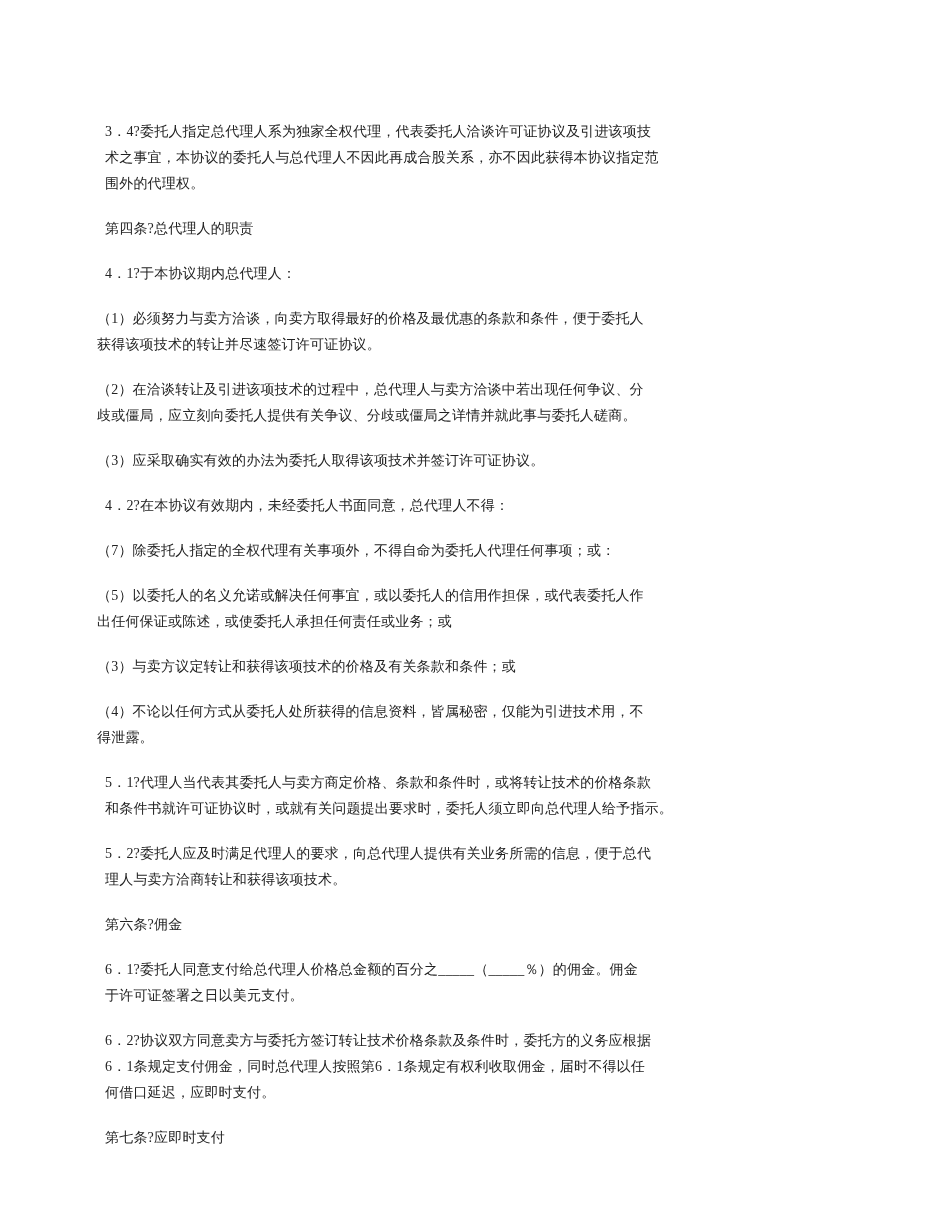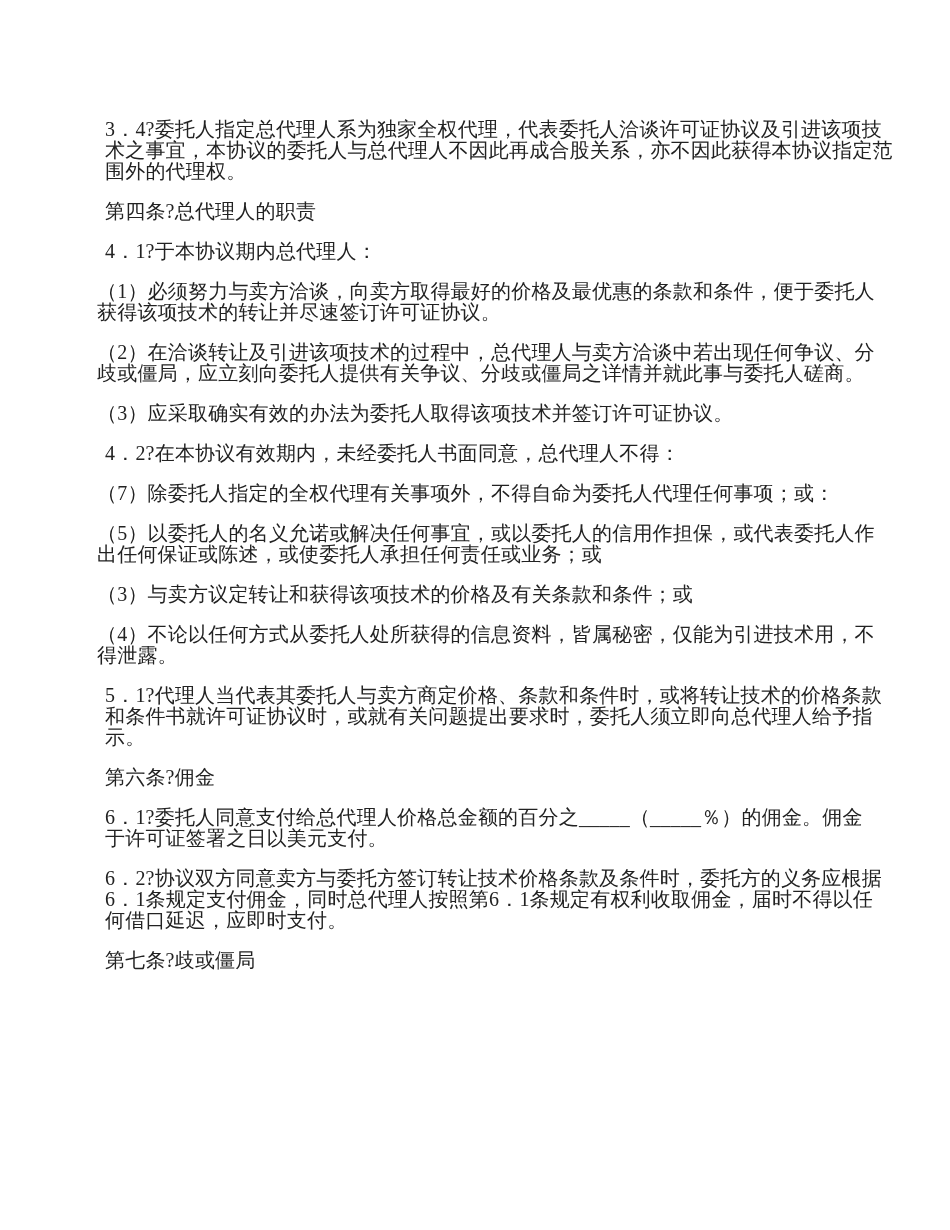--- a/index.html
+++ b/index.html
@@ -10,22 +10,22 @@
   .page {
     position: relative;
     width: 950px;
     min-height: 1230px;
     background: #ffffff;
     overflow: hidden;
   }
   .contract-body {
     padding: 119px 40px 40px 105px;
     font-family: "Liberation Serif", "DejaVu Serif", serif;
-    font-size: 20px;
-    line-height: 21px;
+    font-size: 14px;
+    line-height: 26px;
     color: #222222;
   }
   .para {
     margin: 0 0 19px 0;
     white-space: pre-line;
     letter-spacing: 0.2px;
   }
   .para.outdent {
     margin-left: -8px;
   }
@@ -47,21 +47,23 @@
       <p class="para outdent">（3）应采取确实有效的办法为委托人取得该项技术并签订许可证协议。</p>
       <p class="para">4．2?在本协议有效期内，未经委托人书面同意，总代理人不得：</p>
       <p class="para outdent">（7）除委托人指定的全权代理有关事项外，不得自命为委托人代理任何事项；或：</p>
       <p class="para outdent">（5）以委托人的名义允诺或解决任何事宜，或以委托人的信用作担保，或代表委托人作
 出任何保证或陈述，或使委托人承担任何责任或业务；或</p>
       <p class="para outdent">（3）与卖方议定转让和获得该项技术的价格及有关条款和条件；或</p>
       <p class="para outdent">（4）不论以任何方式从委托人处所获得的信息资料，皆属秘密，仅能为引进技术用，不
 得泄露。</p>
       <p class="para">5．1?代理人当代表其委托人与卖方商定价格、条款和条件时，或将转让技术的价格条款
 和条件书就许可证协议时，或就有关问题提出要求时，委托人须立即向总代理人给予指示。</p>
+      <p class="para">5．2?委托人应及时满足代理人的要求，向总代理人提供有关业务所需的信息，便于总代
+理人与卖方洽商转让和获得该项技术。</p>
       <p class="para">第六条?佣金</p>
       <p class="para">6．1?委托人同意支付给总代理人价格总金额的百分之_____（_____％）的佣金。佣金
 于许可证签署之日以美元支付。</p>
       <p class="para">6．2?协议双方同意卖方与委托方签订转让技术价格条款及条件时，委托方的义务应根据
 6．1条规定支付佣金，同时总代理人按照第6．1条规定有权利收取佣金，届时不得以任
 何借口延迟，应即时支付。</p>
-      <p class="para">第七条?歧或僵局</p>
+      <p class="para">第七条?应即时支付</p>
     </div>
 </div>
 
 </body></html>

